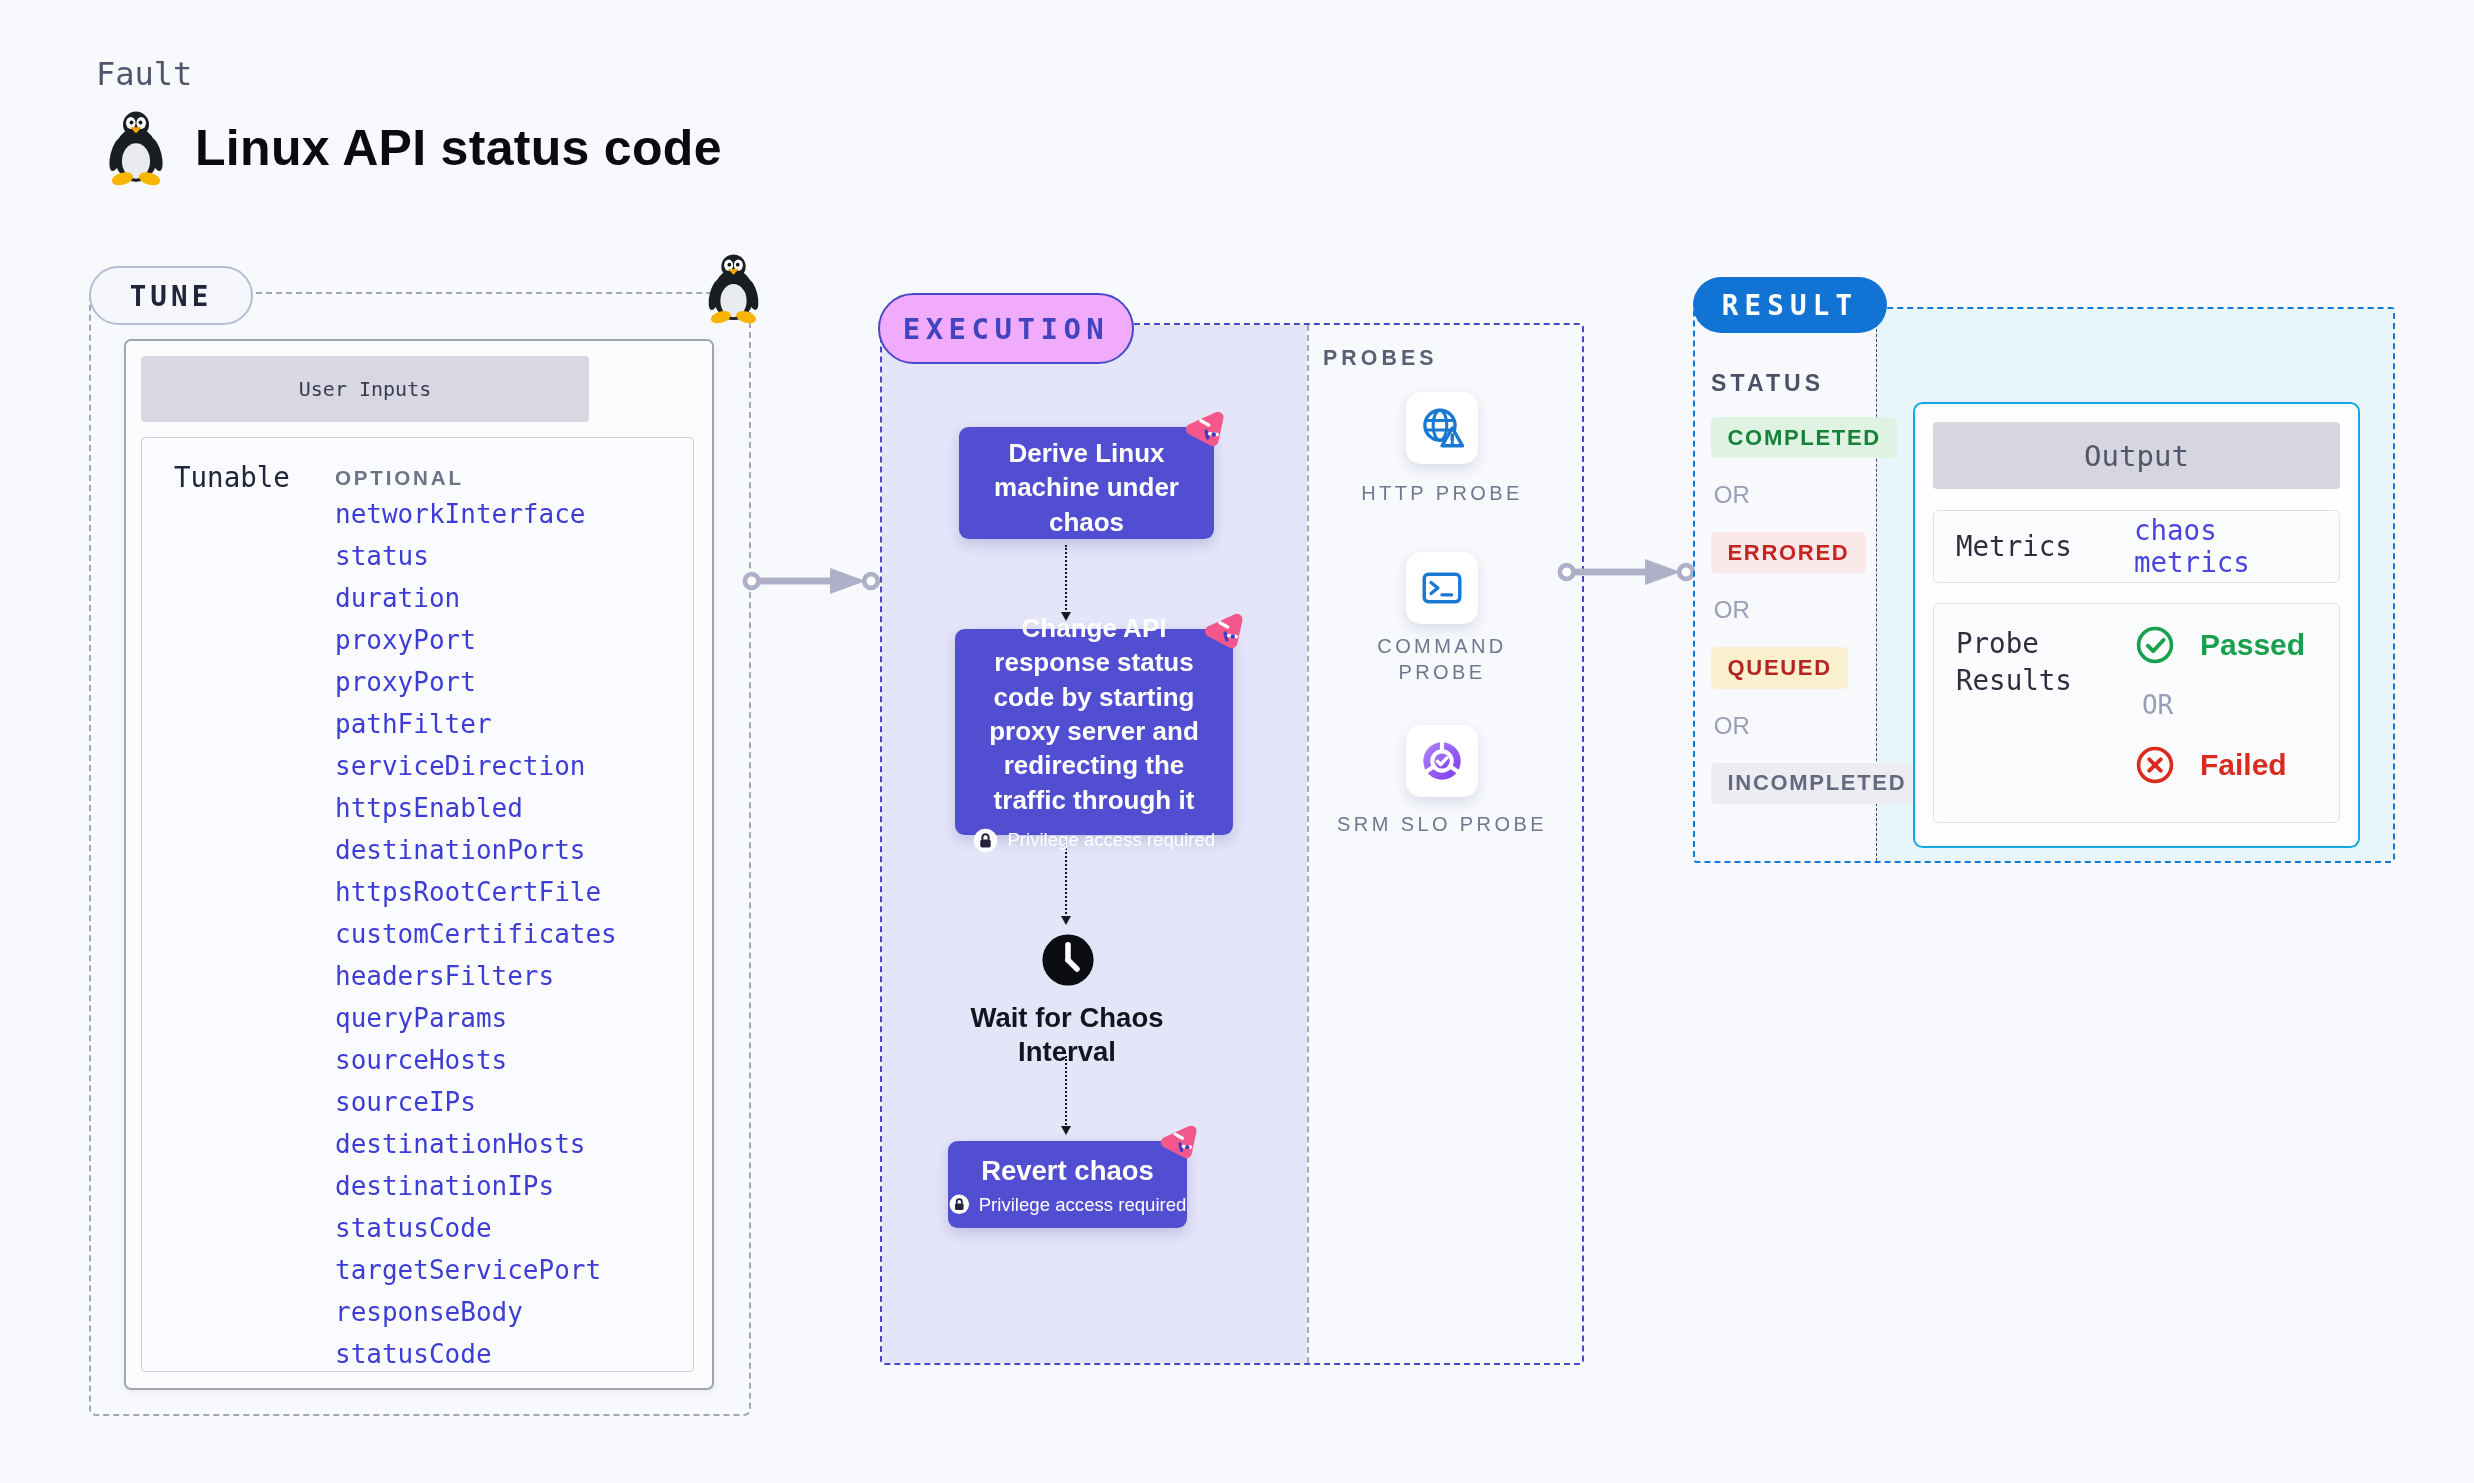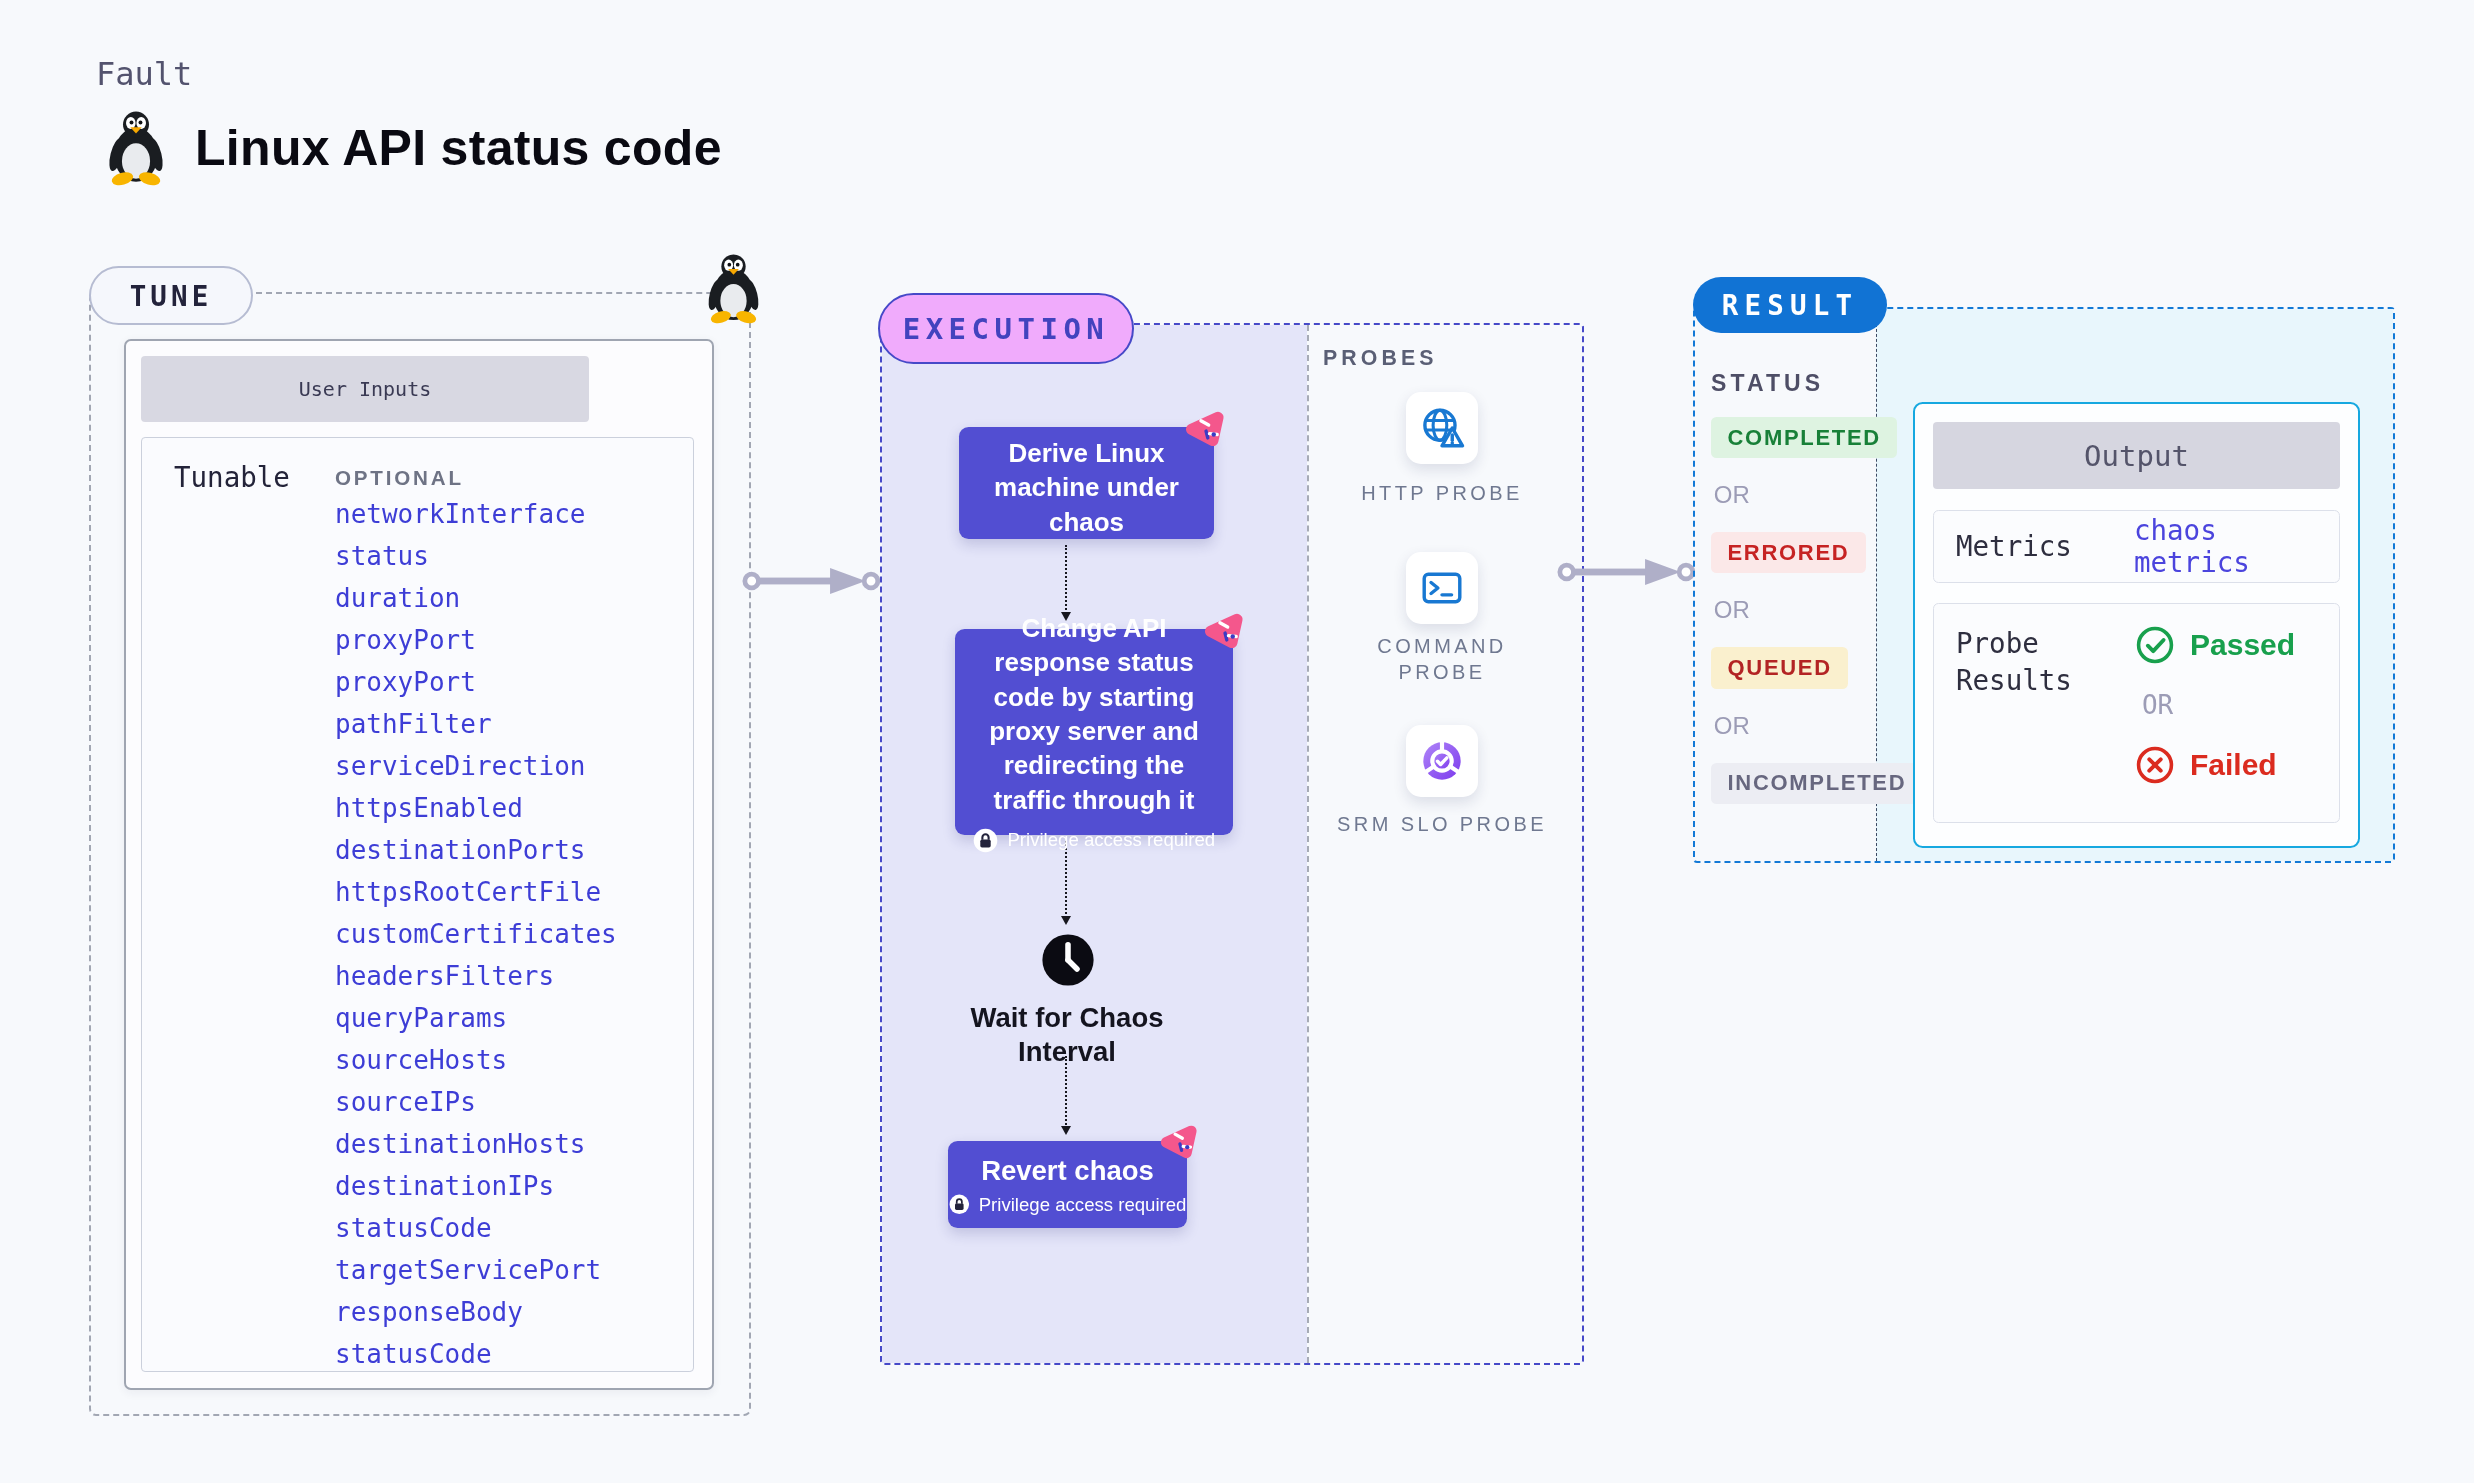--- a/index.html
+++ b/index.html
@@ -85,21 +85,21 @@
                border-radius:9.6px;padding:18px;box-sizing:border-box;}
   .output-header{height:67px;background:#D6D6E0;border-radius:4.1px;display:flex;align-items:center;justify-content:center;
                  font-family:"DejaVu Sans Mono",monospace;font-size:29px;color:#54546A;}
   .output-row{margin-top:20.6px;border:1.4px solid #DCE0EA;border-radius:5.5px;background:#FBFCFE;box-sizing:border-box;}
   .metrics-row{height:73px;display:flex;align-items:center;padding:0 22px;}
   .metrics-label{font-family:"DejaVu Sans Mono",monospace;font-size:27.5px;color:#2E2E3F;}
   .metrics-value{font-family:"DejaVu Sans Mono",monospace;font-size:27.5px;color:#4B44DD;margin-left:62px;}
   .probe-results-row{height:220px;display:flex;padding:20.6px 22px;}
   .pr-label{font-family:"DejaVu Sans Mono",monospace;font-size:27.5px;color:#2E2E3F;width:145px;line-height:1.35;}
   .pr-values{margin-left:34px;display:flex;flex-direction:column;gap:25px;}
-  .pr-item{display:flex;align-items:center;gap:15px;}
+  .pr-item{display:flex;align-items:center;gap:25px;}
   .passed-text{font-size:30px;font-weight:bold;color:#18A04D;}
   .failed-text{font-size:30px;font-weight:bold;color:#DB2B1F;}
   .pr-or{font-family:"DejaVu Sans Mono",monospace;font-size:26px;color:#9C9CB6;padding-left:6.9px;}
 </style>
 </head>
 <body>
 
 <svg width="0" height="0" style="position:absolute">
   <defs>
     <g id="tux">

